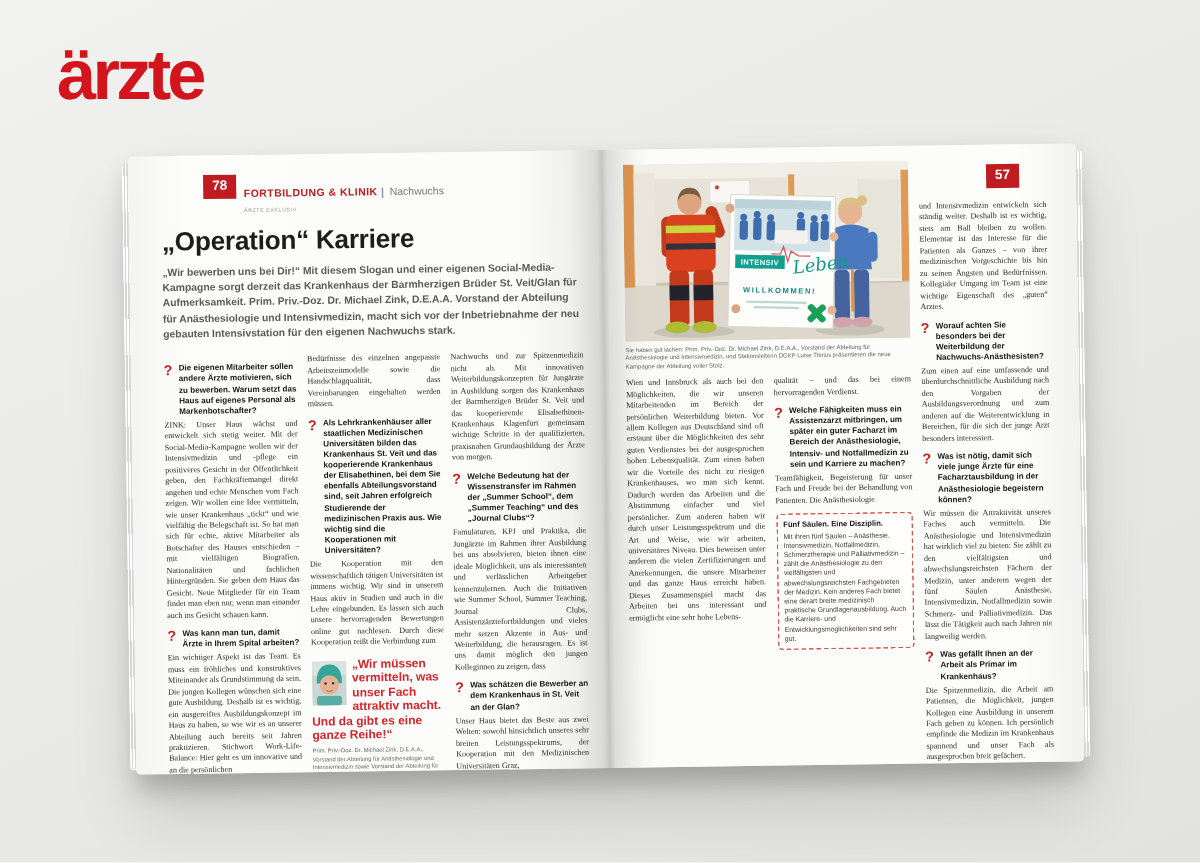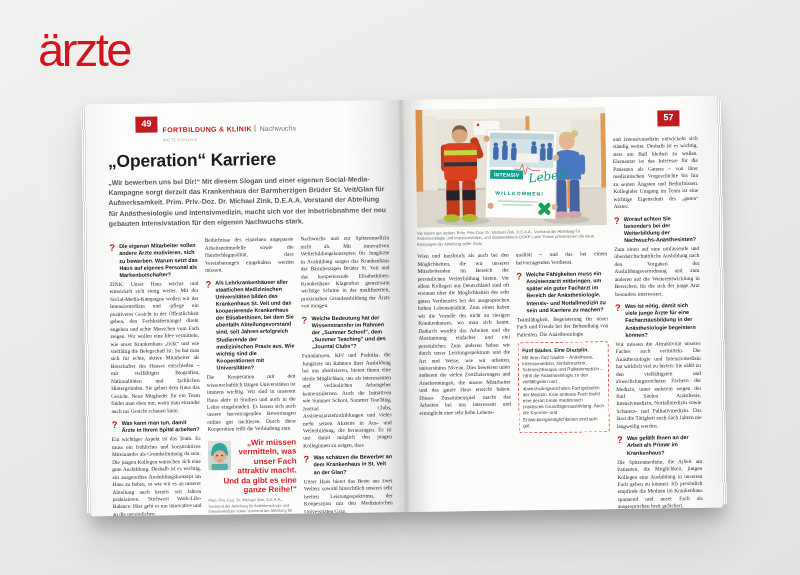--- a/index.html
+++ b/index.html
@@ -6,21 +6,21 @@
   html,body { width:800px; height:575px; overflow:hidden; }
   body {
     font-family:"Liberation Sans", sans-serif;
     background:linear-gradient(155deg,#f1f1ef 0%,#eaeae8 45%,#e2e2e0 100%);
     position:relative;
   }
 
   
   .logo { position:absolute; left:38px; top:26px; width:160px; }
   .logo-word {
-    font-weight:normal; font-size:47px; letter-spacing:-2.5px;
+    font-weight:bold; font-size:47px; letter-spacing:-2.5px;
     color:#d2151d; line-height:1;
   }
   .logo-edition {
     font-weight:bold; font-size:11px; letter-spacing:1px;
     color:#c7a22c; text-align:right; margin-top:-7px; padding-right:14px;
   }
 
   
   .spread {
     position:absolute; left:88px; top:100px; width:632px; height:412px;
@@ -71,21 +71,21 @@
     font-family:"Liberation Sans", sans-serif; font-weight:bold; font-size:5.4px;
     line-height:1.32; color:#161616; margin:5px 0 2px; position:relative; padding-left:10px;
   }
   .col p.q .qmark {
     position:absolute; left:0; top:-1px; color:#c6211f; font-size:9.5px; font-weight:bold;
   }
 
   
   .pullquote { margin-top:5px; }
   .pq-photo { float:left; width:23px; height:30px; margin:2px 4px 1px 0; }
-  .pq-text { color:#d8232a; font-weight:bold; font-size:8px; line-height:1.18;text-align:right; }
+  .pq-text { color:#d8232a; font-weight:bold; font-size:8px; line-height:1.18; }
   .pq-caption { clear:both; font-size:3.9px; line-height:1.35; color:#666;
     margin-top:3px; padding-bottom:3px; border-bottom:0.5px solid #9a9a9a; }
 
   
   .right-body { display:flex; gap:7px; height:100%; }
   .right-main { width:190px; flex:none; }
   .photo { display:block; width:190px; height:118px; }
   .photo-caption { font-size:4px; line-height:1.35; color:#666; margin:3px 0 6px; }
   .cols-2 { gap:7px; }
   .col-right { padding-top:0; }
@@ -110,21 +110,21 @@
   </div>
 
   <div class="spread">
     <div class="edge-stack edge-left"></div>
     <div class="edge-stack edge-right"></div>
 
     <div class="pages">
 
       <section class="page page-left">
         <header class="kicker">
-          <span class="pagenum">49</span>
+          <span class="pagenum">78</span>
           <span class="kicker-text">
             <span class="kicker-main">FORTBILDUNG &amp; KLINIK</span><span class="kicker-topic">Nachwuchs</span>
             <span class="kicker-tagline">ÄRZTE EXKLUSIV</span>
           </span>
         </header>
 
         <h1 class="headline">„Operation“ Karriere</h1>
         <p class="lead">„Wir bewerben uns bei Dir!“ Mit diesem Slogan und einer eigenen Social-Media-Kampagne sorgt derzeit das Krankenhaus der Barmherzigen Brüder St. Veit/Glan für Aufmerksamkeit. Prim. Priv.-Doz. Dr. Michael Zink, D.E.A.A. Vorstand der Abteilung für Anästhesiologie und Intensivmedizin, macht sich vor der Inbetriebnahme der neu gebauten Intensivstation für den eigenen Nachwuchs stark.</p>
 
         <div class="cols">

